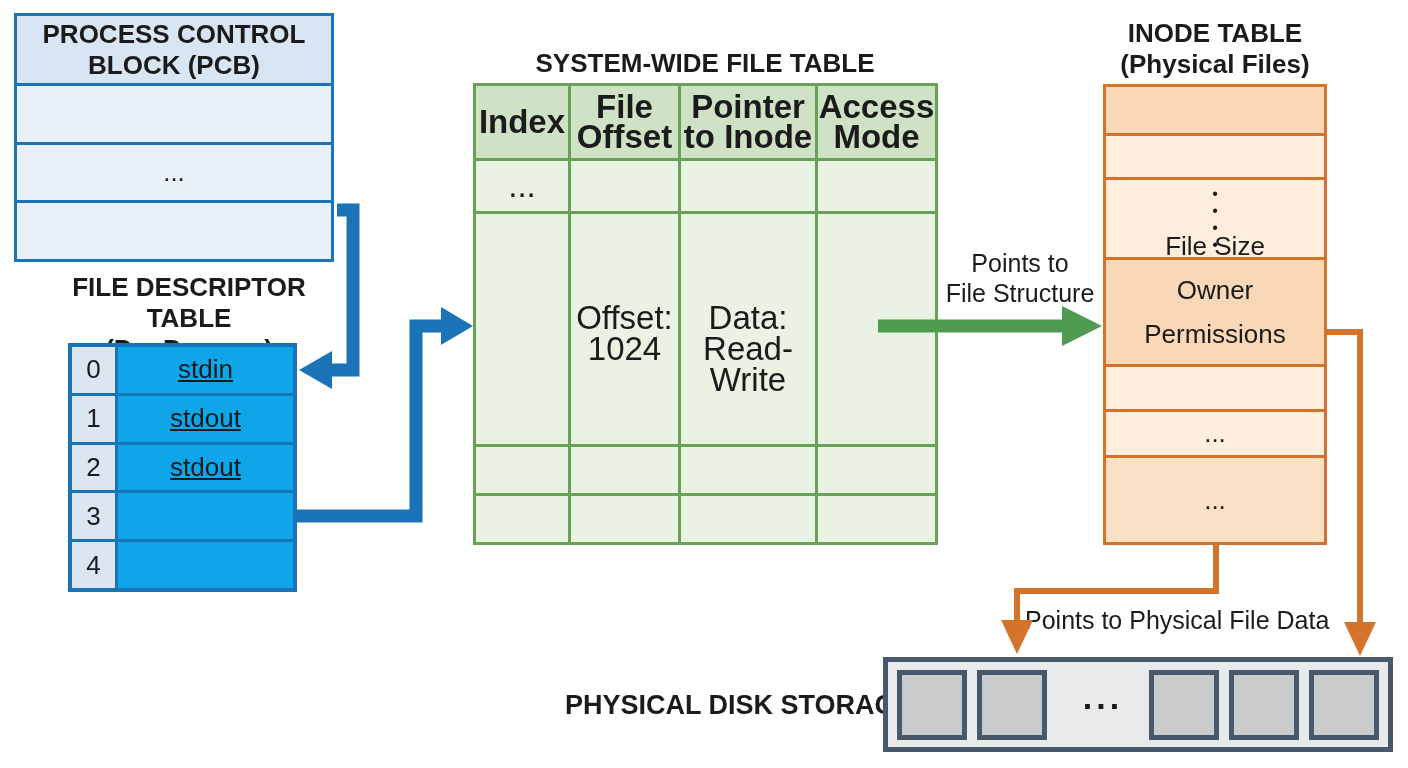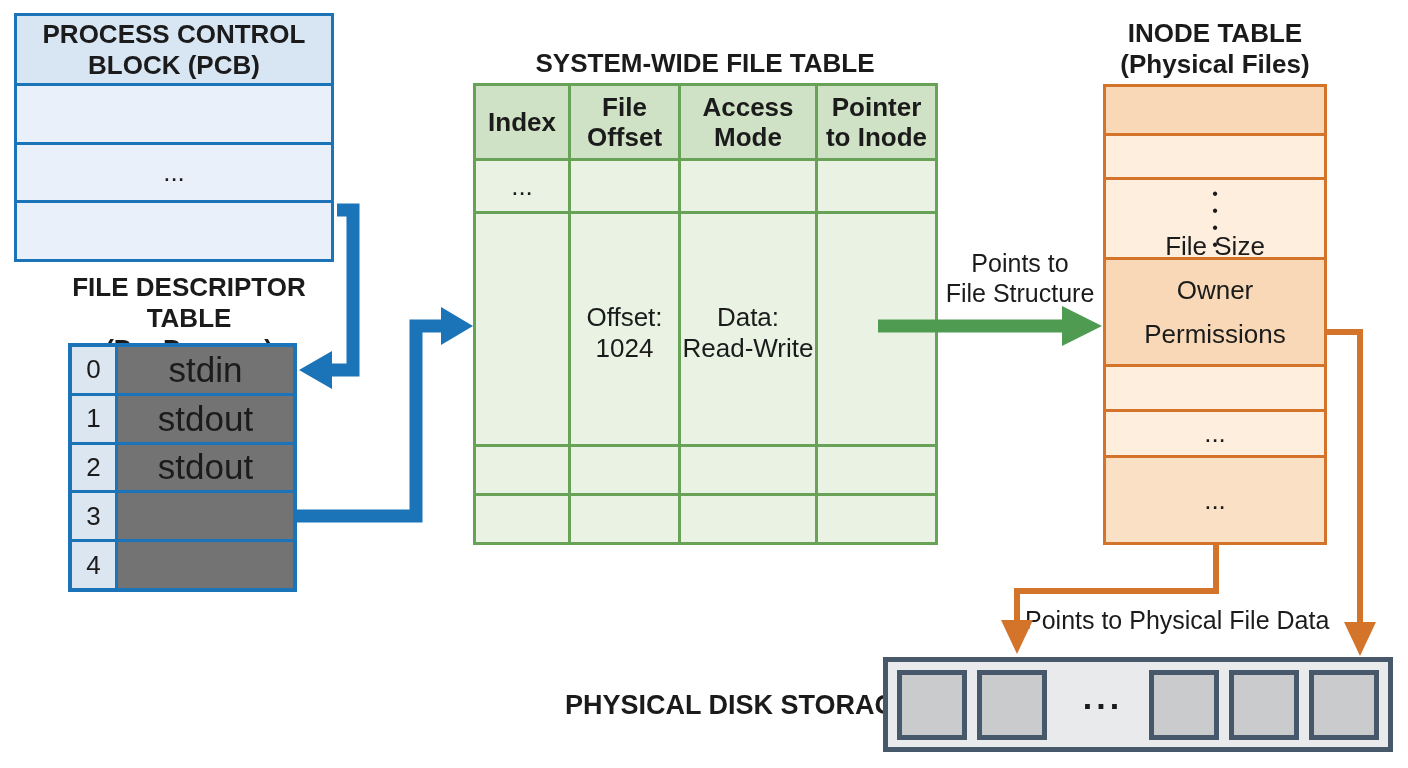--- a/index.html
+++ b/index.html
@@ -28,31 +28,31 @@
   .pcb-row + .pcb-row { border-top:3px solid #1b73b8; }
 
   
   #fd-title { left:28px; top:272px; width:322px; font-size:26px; line-height:31px; }
   #fd-table { left:68px; top:343px; width:229px; height:249px;
               border:4px solid #1b73b8; display:flex; flex-direction:column; }
   .fd-row { flex:1; display:flex; }
   .fd-row + .fd-row { border-top:3px solid #1b73b8; }
   .fd-index { width:46px; background:#dce6f1; border-right:3px solid #1b73b8;
               display:flex; align-items:center; justify-content:center; font-size:26px; }
-  .fd-value { flex:1; background:#737373; display:flex; align-items:center;
-              justify-content:center; font-size:35px; }
+  .fd-value { flex:1; background:#0ea5e9; display:flex; align-items:center;
+              justify-content:center; font-size:26px;text-decoration:underline; }
 
   
   #swft-title { left:455px; top:48px; width:500px; font-size:26px; }
   #swft { left:473px; top:83px; width:465px; height:462px;
           background:#67a257; border:3px solid #67a257;
           display:grid; grid-template-columns:92px 107px 134px 1fr;
           grid-template-rows:72px 50px 230px 46px 1fr; gap:3px; }
   .swft-cell { background:#e9f2e3; display:flex; align-items:center;
-               justify-content:center; font-size:26px; white-space:pre-line;
+               justify-content:center; font-size:33px; white-space:pre-line;
                text-align:center; }
   .swft-head { background:#cfe2c5; font-weight:bold; line-height:30px; }
   .swft-entry { align-items:flex-start; padding-top:88px; line-height:31px; }
 
   
   #inode-title { left:1065px; top:18px; width:300px; font-size:26px; line-height:31px; }
   #inode { left:1103px; top:84px; width:224px; height:461px;
            border:3px solid #d4732a; display:flex; flex-direction:column; }
   .in-row { display:flex; align-items:center; justify-content:center;
             font-size:26px; text-align:center; white-space:pre-line; }
@@ -123,24 +123,24 @@
       <div class="fd-index">4</div>
       <div class="fd-value"></div>
     </div>
   </div>
 
   <div id="swft-title" class="abs ttl">SYSTEM-WIDE FILE TABLE</div>
   <div id="swft" class="abs">
     <div class="swft-cell swft-head">Index</div>
     <div class="swft-cell swft-head">File
 Offset</div>
+    <div class="swft-cell swft-head">Pointer
+to Inode</div>
     <div class="swft-cell swft-head">Access
 Mode</div>
-    <div class="swft-cell swft-head">Pointer
-to Inode</div>
 
     <div class="swft-cell">...</div>
     <div class="swft-cell"></div>
     <div class="swft-cell"></div>
     <div class="swft-cell"></div>
 
     <div class="swft-cell"></div>
     <div class="swft-cell swft-entry">Offset:
 1024</div>
     <div class="swft-cell swft-entry">Data:

